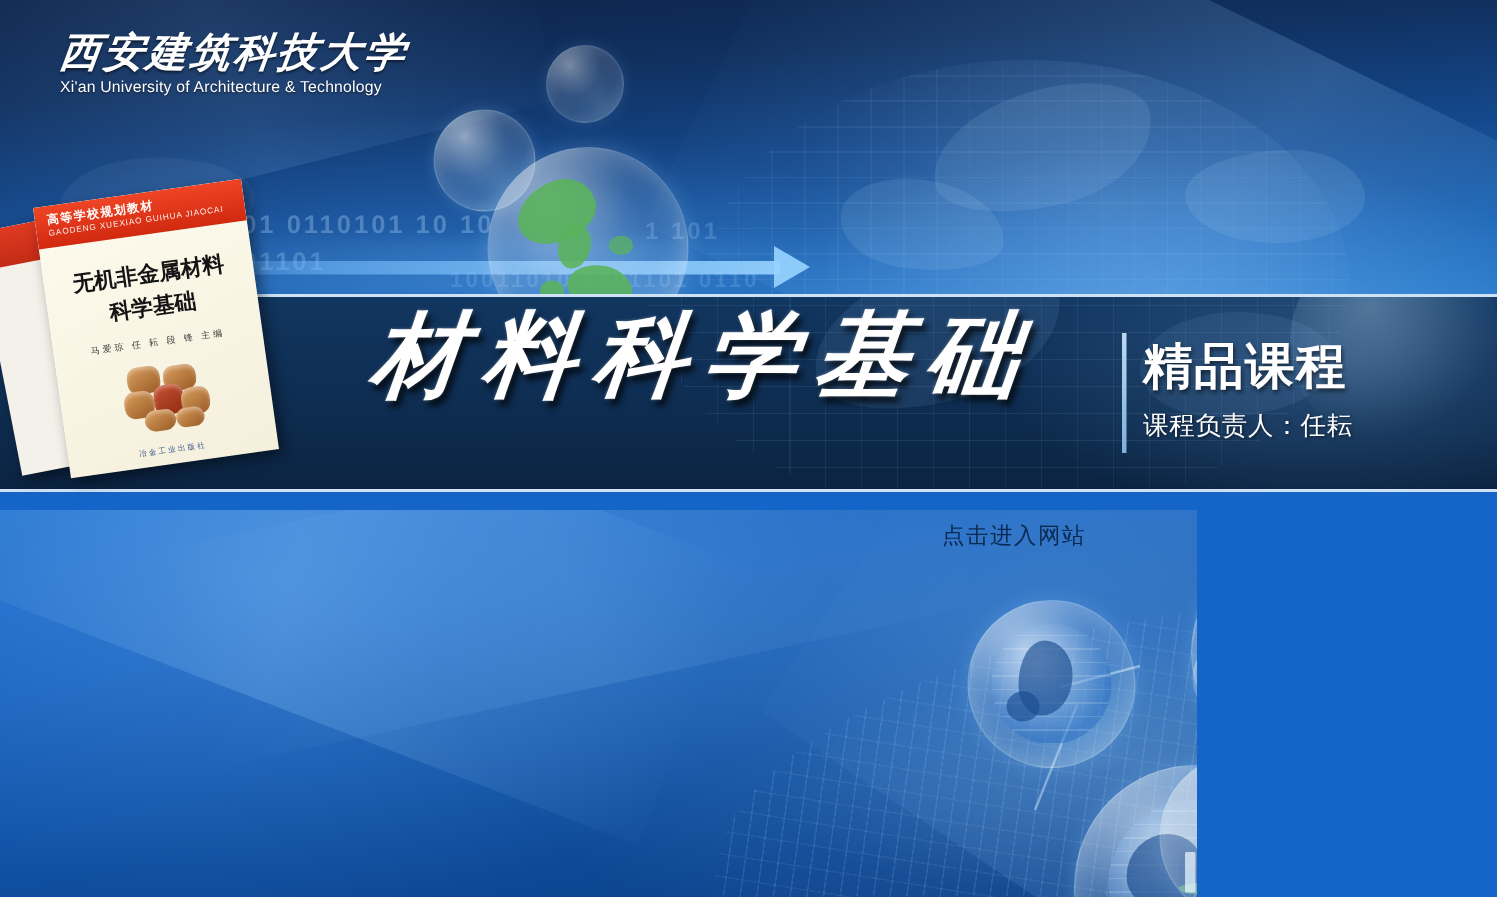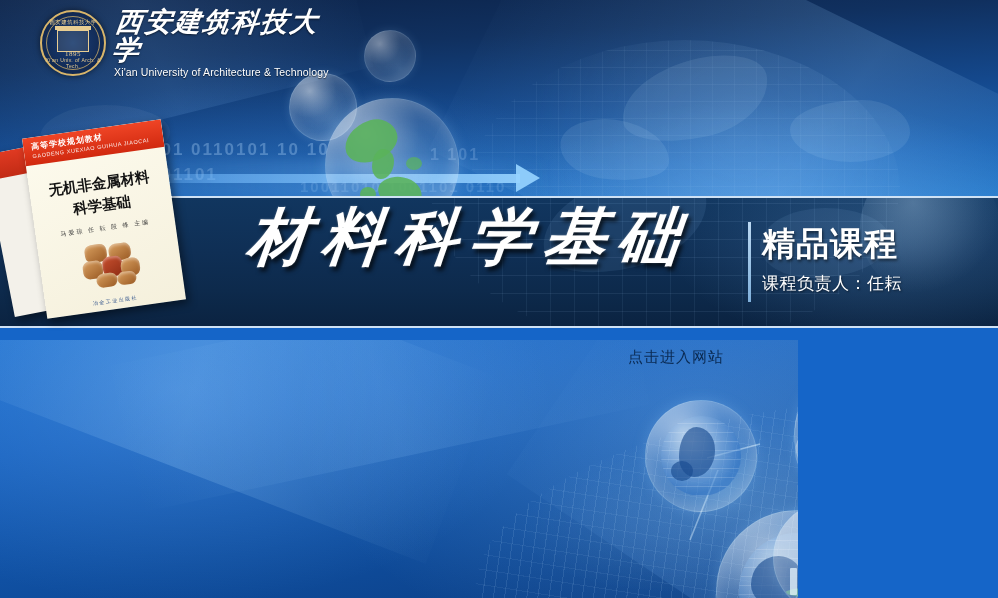--- a/index.html
+++ b/index.html
@@ -350,27 +350,20 @@
     <div class="bubble" id="bub-b"></div>
     <div class="bubble" id="bub-globe">
       <div class="green" id="g1"></div>
       <div class="green" id="g2"></div>
       <div class="green" id="g3"></div>
       <div class="green" id="g4"></div>
       <div class="green" id="g5"></div>
     </div>
 
     <div id="logo-wrap">
-      <div id="emblem">
-        <div id="emblem-ring"></div>
-        <div id="emblem-arc-top">西安建筑科技大学</div>
-        <div id="emblem-building"></div>
-        <div id="emblem-year">1895</div>
-        <div id="emblem-arc-bot">Xi'an Univ. of  Arch. &amp; Tech.</div>
-      </div>
       <div id="logo-text">
         <div id="uni-cn">西安建筑科技大学</div>
         <div id="uni-en">Xi'an University of  Architecture &amp; Technology</div>
       </div>
     </div>
   </div>
 
   <div id="books">
     <div class="book" id="book-back">
       <div class="band"></div>

